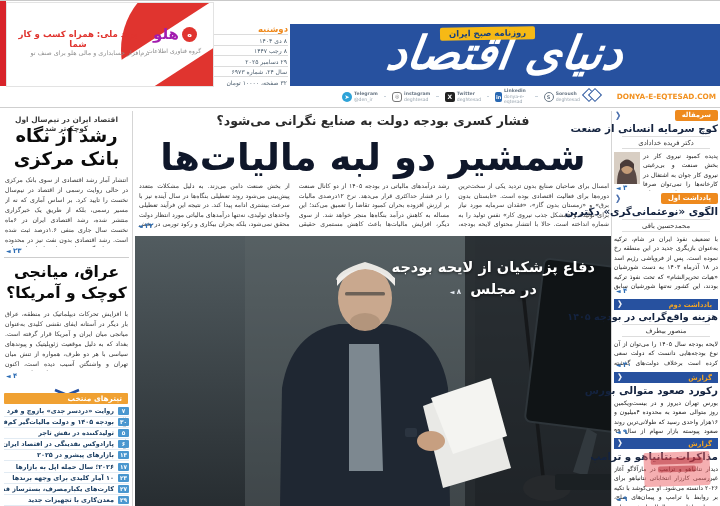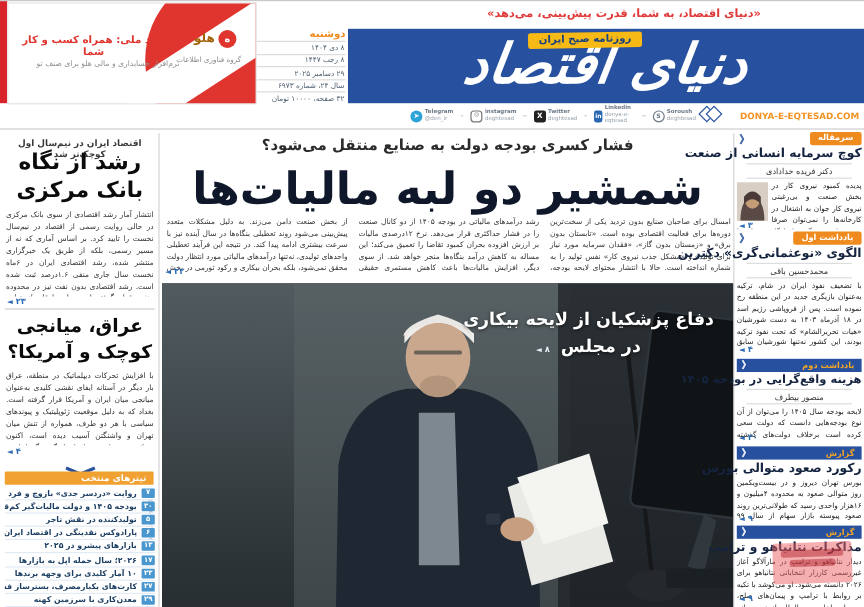--- a/index.html
+++ b/index.html
@@ -8,21 +8,21 @@
   .abs{position:absolute}
   .ltr{direction:ltr;unicode-bidi:bidi-override}
   
   .top-hair{left:0;top:0;width:720px;height:1px;background:#c9c9c9}
   .red-strip{left:0;top:1px;width:6px;height:85px;background:#d8232a}
   .ad-box{left:6px;top:2px;width:206px;height:83px;border:1px solid #e3e3e3;background:#fff;overflow:hidden}
   .ad-circle{position:absolute;right:-58px;top:-28px;width:150px;height:150px;border-radius:50%;background:#e0342f}
   .ad-slash{position:absolute;right:-34px;top:28px;width:150px;height:40px;background:#fff;transform:rotate(-33deg)}
   .holoo{position:absolute;right:16px;top:22px;display:flex;align-items:center;gap:3px}
   .holoo .dot{width:15px;height:15px;border-radius:50%;background:#e0342f;color:#fff;font-size:8px;font-weight:bold;text-align:center;line-height:15px}
-  .holoo .word{color:#a16207;font-size:10px;font-weight:bold}
+  .holoo .word{color:#a21caf;font-size:15px;font-weight:bold}
   .holoo-sub{position:absolute;right:12px;top:44px;font-size:6px;color:#8b8b8b}
   .ad-h{position:absolute;left:10px;top:26px;width:122px;text-align:center;color:#e0342f;font-weight:bold;font-size:8.6px}
   .ad-s{position:absolute;left:22px;top:46px;width:122px;text-align:center;color:#8f8f8f;font-size:6.4px}
   
   .dateb{left:214px;top:24px;width:74px;height:62px}
   .dateb .day{color:#ef8a1e;font-weight:bold;font-size:8.5px;text-align:right;padding-left:2px}
   .dateb .ln{font-size:6.1px;color:#4f6070;text-align:right;border-top:1px solid #dcdcdc;padding:1.5px 1px 1px 0}
   
   .tagline{left:370px;top:6px;width:300px;text-align:center;color:#e03a3a;font-weight:bold;font-size:9.5px}
   .band{left:290px;top:24px;width:430px;height:62px;background:#27519f;overflow:visible}
@@ -112,21 +112,20 @@
 
   <div class="abs dateb">
     <div class="day">دوشنبه</div>
     <div class="ln">۸ دی ۱۴۰۴</div>
     <div class="ln">۸ رجب ۱۴۴۷</div>
     <div class="ln">۲۹ دسامبر ۲۰۲۵</div>
     <div class="ln">سال ۲۴، شماره ۶۹۷۳</div>
     <div class="ln">۳۲ صفحه، ۱۰۰۰۰ تومان</div>
   </div>
 
-  <div class="abs tagline">«دنیای اقتصاد، به شما، قدرت پیش‌بینی، می‌دهد»</div>
   <div class="abs band">
     <div class="mast-title">دنیای اقتصاد</div>
     <div class="badge">روزنامه صبح ایران</div>
   </div>
 
   <div class="abs socrow">
     <div class="soc">
       <span class="sico tg">➤</span>
       <span class="slbl ltr">
           <b>Telegram</b>
@@ -169,21 +168,21 @@
   <div class="abs diamonds">
     <span class="dia"></span>
       <span class="dia"></span>
   </div>
   <div class="abs site ltr">DONYA-E-EQTESAD.COM</div>
   <div class="abs hrule"></div>
 
   <div class="abs vrule" style="left:132px;top:111px;height:395px"></div>
   <div class="abs vrule" style="left:611px;top:111px;height:395px"></div>
 
-  <div class="abs kicker">فشار کسری بودجه دولت به صنایع منتقل می‌شود؟</div>
+  <div class="abs kicker">فشار کسری بودجه دولت به صنایع نگرانی می‌شود؟</div>
   <div class="abs mainh">شمشیر دو لبه مالیات‌ها</div>
   <div class="abs lead">
     <div>امسال برای صاحبان صنایع بدون تردید یکی از سخت‌ترین دوره‌ها برای فعالیت اقتصادی بوده است. «تابستان بدون برق» و «زمستان بدون گاز»، «فقدان سرمایه مورد نیاز برای تولید» و «مشکل جذب نیروی کار» نفس تولید را به شماره انداخته است. حالا با انتشار محتوای لایحه بودجه، نگرانی‌ها نسبت به آینده صنعت ایران افزایش یافته است.</div>
     <div>رشد درآمدهای مالیاتی در بودجه ۱۴۰۵ از دو کانال صنعت را در فشار حداکثری قرار می‌دهد. نرخ ۱۲درصدی مالیات بر ارزش افزوده بحران کمبود تقاضا را تعمیق می‌کند؛ این مساله به کاهش درآمد بنگاه‌ها منجر خواهد شد. از سوی دیگر، افزایش مالیات‌ها باعث کاهش مستمری حقیقی کارگران صنعتی می‌شود و به موج مهاجرت نیروی انسانی</div>
     <div>از بخش صنعت دامن می‌زند. به دلیل مشکلات متعدد پیش‌بینی می‌شود روند تعطیلی بنگاه‌ها در سال آینده نیز با سرعت بیشتری ادامه پیدا کند. در نتیجه این فرآیند تعطیلی واحدهای تولیدی، نه‌تنها درآمدهای مالیاتی مورد انتظار دولت محقق نمی‌شود، بلکه بحران بیکاری و رکود تورمی در بخش صنعت نیز تشدید خواهد شد.</div>
   </div>
   <div class="abs ref leadref"><span>۲۲</span> <span class="arr">◄</span></div>
 
   <div class="abs photo">
     <svg width="476" height="270" viewBox="0 0 476 270">
@@ -214,21 +213,21 @@
       <line x1="388" y1="55" x2="408" y2="240" stroke="#16181a" stroke-width="3.5"></line>
       <ellipse cx="412" cy="252" rx="24" ry="13" fill="#26292c"></ellipse>
 
       <g transform="rotate(7 450 120)">
         <rect x="398" y="28" width="118" height="164" rx="6" fill="#101416" stroke="#2e353a" stroke-width="2"></rect>
       </g>
       <path d="M452,192 L438,236 L452,240 L462,198 Z" fill="#32393e"></path>
       <rect x="420" y="238" width="96" height="16" rx="3" fill="#1b2023"></rect>
     </svg>
     <div class="ovl">
-      <span>دفاع پزشکیان از لایحه بیکاری</span><br>
+      <span>دفاع پزشکیان از لایحه بودجه</span><br>
       <span>در مجلس</span>
       <span class="ref"><span>۸</span> <span class="arr">◄</span></span>
     </div>
   </div>
   <div class="abs credit ltr">president.ir</div>
 
   <div class="abs lk">اقتصاد ایران در نیم‌سال اول کوچک‌تر شد</div>
   <div class="abs lh1">رشد از نگاه بانک مرکزی</div>
   <div class="abs lb1">انتشار آمار رشد اقتصادی از سوی بانک مرکزی در حالی روایت رسمی از اقتصاد در نیم‌سال نخست را تایید کرد. بر اساس آماری که نه از مسیر رسمی، بلکه از طریق یک خبرگزاری منتشر شده، رشد اقتصادی ایران در ۶ماه نخست سال جاری منفی ۱.۶درصد ثبت شده است. رشد اقتصادی بدون نفت نیز در محدوده منفی قرار گرفته است. این ارقام از تداوم کوچک شدن بخش‌های واقعی اقتصاد حکایت دارد. کارشناسان ریسک سیاست خارجی و عدم‌ثبات اقتصاد کلان را عامل بروز این وضعیت می‌دانند.</div>
   <div class="abs ref lref1"><span>۲۳</span> <span class="arr">◄</span></div>
@@ -271,21 +270,21 @@
     <div class="sel-row">
         <span class="sel-badge">۲۳</span>
         <span class="sel-text">۱۰ آمار کلیدی برای وجهه برندها</span>
       </div>
     <div class="sel-row">
         <span class="sel-badge">۲۷</span>
         <span class="sel-text">کارت‌های یکبارمصرف، بسترساز فساد</span>
       </div>
     <div class="sel-row">
         <span class="sel-badge">۲۹</span>
-        <span class="sel-text">معدن‌کاری با سرزمین کهنه</span>
+        <span class="sel-text">معدن‌کاری با تجهیزات جدید</span>
       </div>
     <div class="sel-row"></div>
   </div>
 
   <div class="abs rsec" style="top:110px">
     <div class="lblrow">
         <span class="q">《</span>
         <span class="pill">سرمقاله</span>
       </div>
     <div class="sech">کوچ سرمایه انسانی از صنعت</div>

